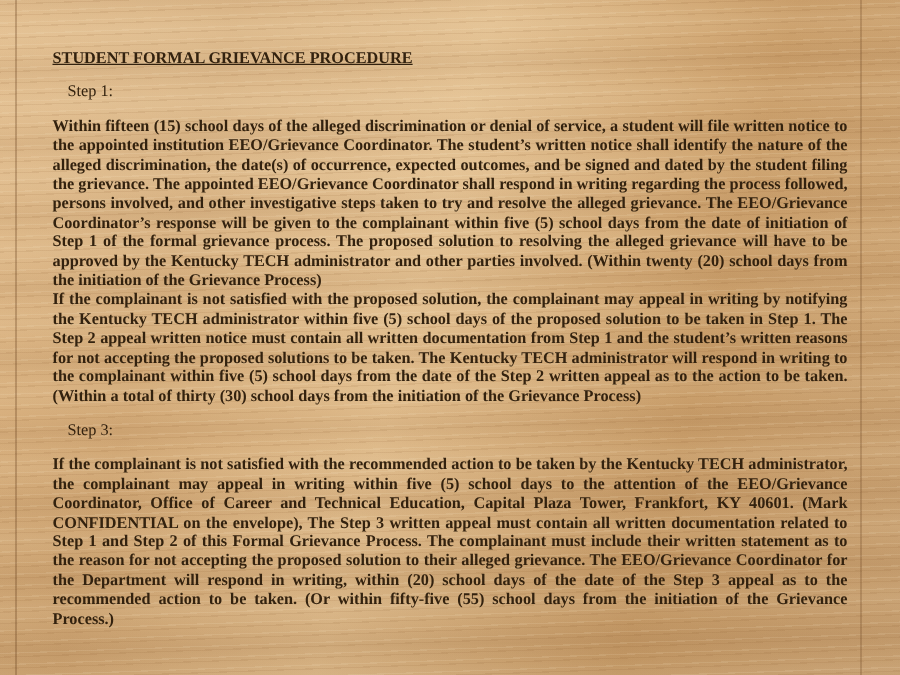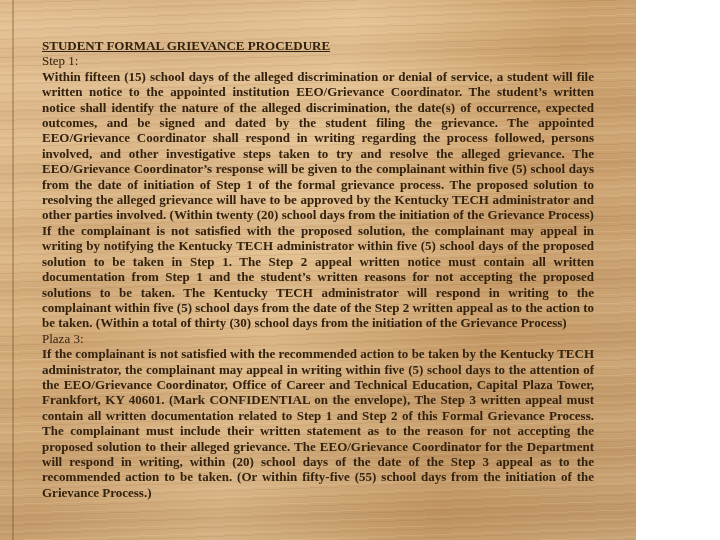--- a/index.html
+++ b/index.html
@@ -9,21 +9,21 @@
   * { box-sizing: border-box; }
   html, body { margin: 0; padding: 0; }
   body {
     width: 720px;
     height: 540px;
     overflow: hidden;
     font-family: "Liberation Serif", "DejaVu Serif", serif;
   }
   .slide {
     position: relative;
-    width: 636px;
+    width: 720px;
     height: 540px;
     color: var(--ink);
     
     background:
       
       linear-gradient(90deg,
         rgba(0,0,0,0) 0px, rgba(0,0,0,0) 12px,
         rgba(101,62,28,0.30) 12px, rgba(101,62,28,0.30) 14px,
         rgba(0,0,0,0) 14px, rgba(0,0,0,0) 688px,
         rgba(101,62,28,0.25) 688px, rgba(101,62,28,0.25) 690px,
@@ -57,21 +57,21 @@
     line-height: 15.4px;
   }
   .title {
     font-weight: bold;
     text-decoration: underline;
     margin: 0;
     font-size: 13px;
     line-height: 15.4px;
   }
   .step-heading {
-    margin: 0;
+    margin: 12px;
   }
   .step-body {
     margin: 0;
     text-align: justify;
     font-weight: bold;
   }
 </style>
 </head>
 <body>
 
@@ -83,18 +83,18 @@
     <div>
       <p class="step-heading">Step 1:</p>
       <p class="step-body">Within fifteen (15) school days of the alleged discrimination or denial of service, a student will file written notice to the appointed institution EEO/Grievance Coordinator.  The student’s written notice shall identify the nature of the alleged discrimination, the date(s) of occurrence, expected outcomes, and be signed and dated by the student filing the grievance.  The appointed EEO/Grievance Coordinator shall respond in writing regarding the process followed, persons involved, and other investigative steps taken to try and resolve the alleged grievance.  The EEO/Grievance Coordinator’s response will be given to the complainant within five (5) school days from the date of initiation of Step 1 of the formal grievance process.  The proposed solution to resolving the alleged grievance will have to be approved by the Kentucky TECH administrator and other parties involved.  (Within twenty (20) school days from the initiation of the Grievance Process)</p>
     </div>
 
     <div>
       <p class="step-body">If the complainant is not satisfied with the proposed solution, the complainant may appeal in writing by notifying the Kentucky TECH administrator within five (5) school days of the proposed solution to be taken in Step 1.  The Step 2 appeal written notice must contain all written documentation from Step 1 and the student’s written reasons for not accepting the proposed solutions to be taken.  The Kentucky TECH administrator will respond in writing to the complainant within five (5) school days from the date of the Step 2 written appeal as to the action to be taken.  (Within a total of thirty (30) school days from the initiation of the Grievance Process)</p>
     </div>
 
     <div>
-      <p class="step-heading">Plaza 3:</p>
+      <p class="step-heading">Step 3:</p>
       <p class="step-body">If the complainant is not satisfied with the recommended action to be taken by the Kentucky TECH administrator, the complainant may appeal in writing within five (5) school days to the attention of the EEO/Grievance Coordinator, Office of Career and Technical Education, Capital Plaza Tower, Frankfort, KY  40601.  (Mark CONFIDENTIAL on the envelope), The Step 3 written appeal must contain all written documentation related to Step 1 and Step 2 of this Formal Grievance Process.  The complainant must include their written statement as to the reason for not accepting the proposed solution to their alleged grievance.  The EEO/Grievance Coordinator for the Department will respond in writing, within (20) school days of the date of the Step 3 appeal as to the recommended action to be taken.  (Or within fifty-five (55) school days from the initiation of the Grievance Process.)</p>
     </div>
 
   </div>
 </div>
 
 </body></html>

